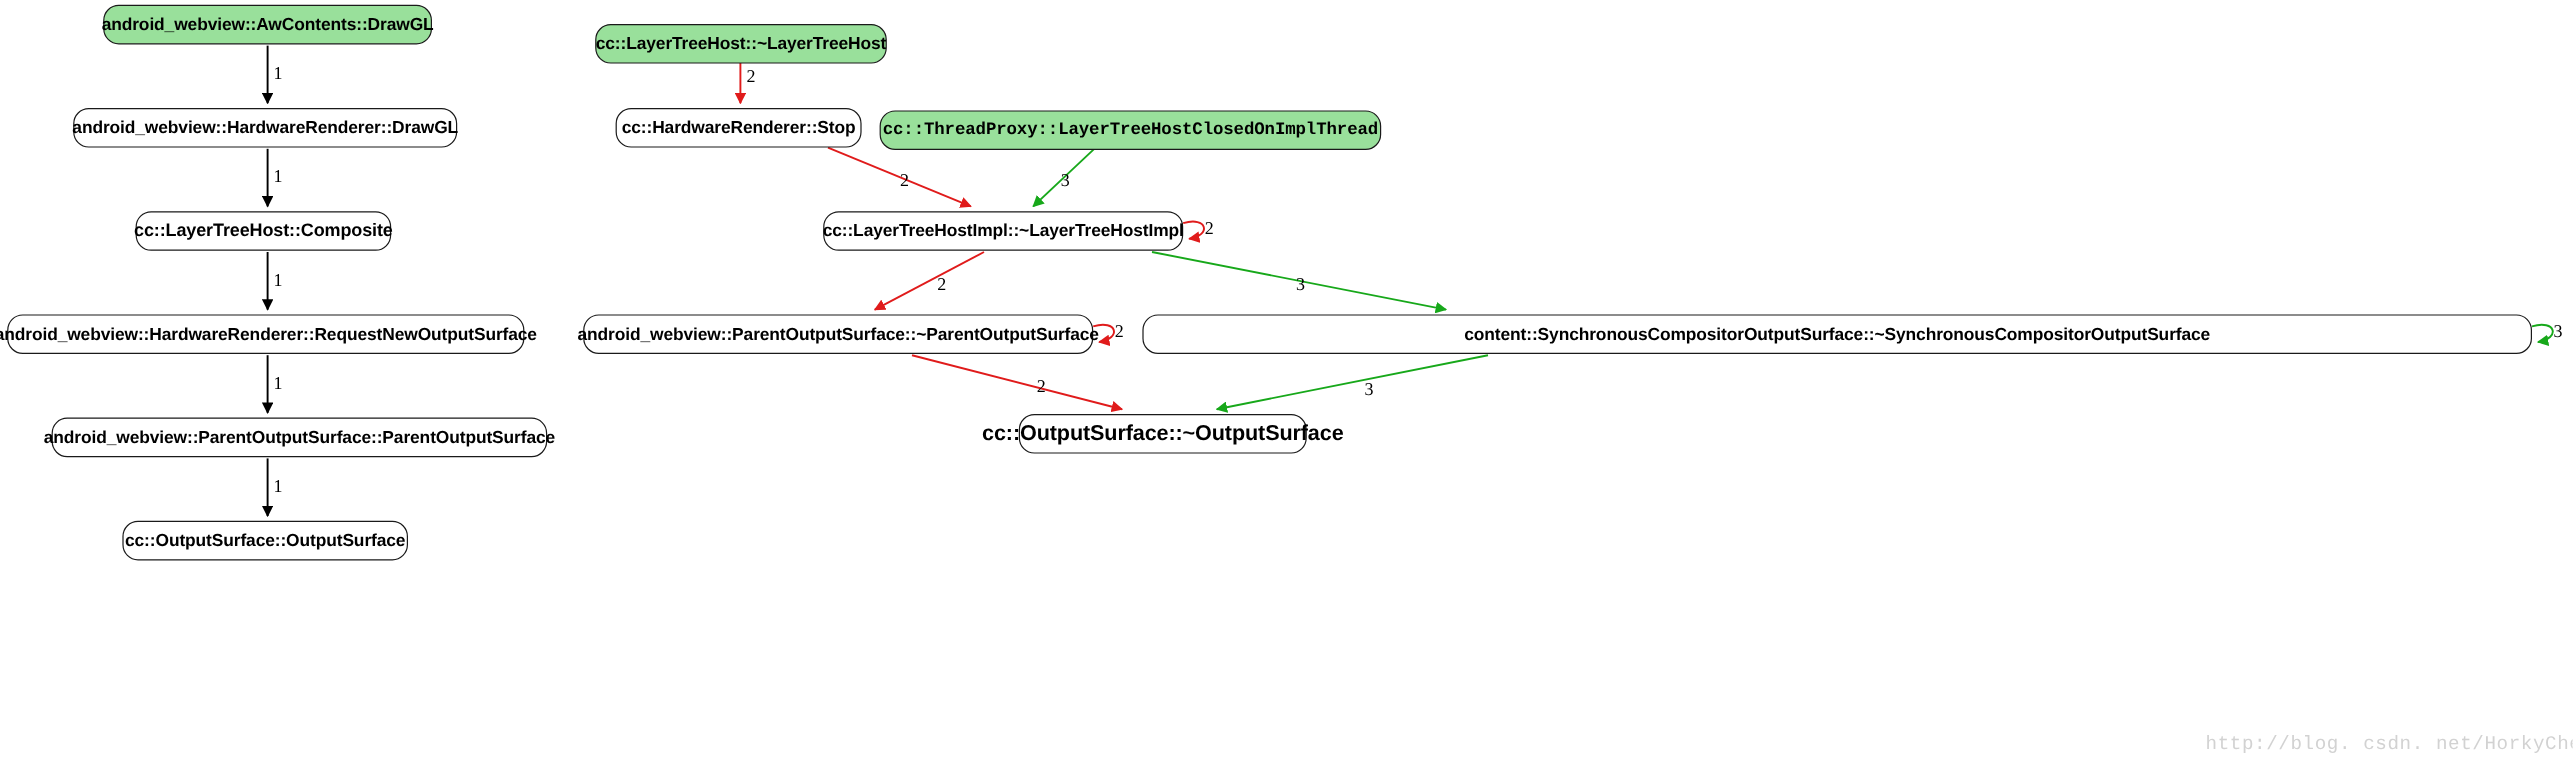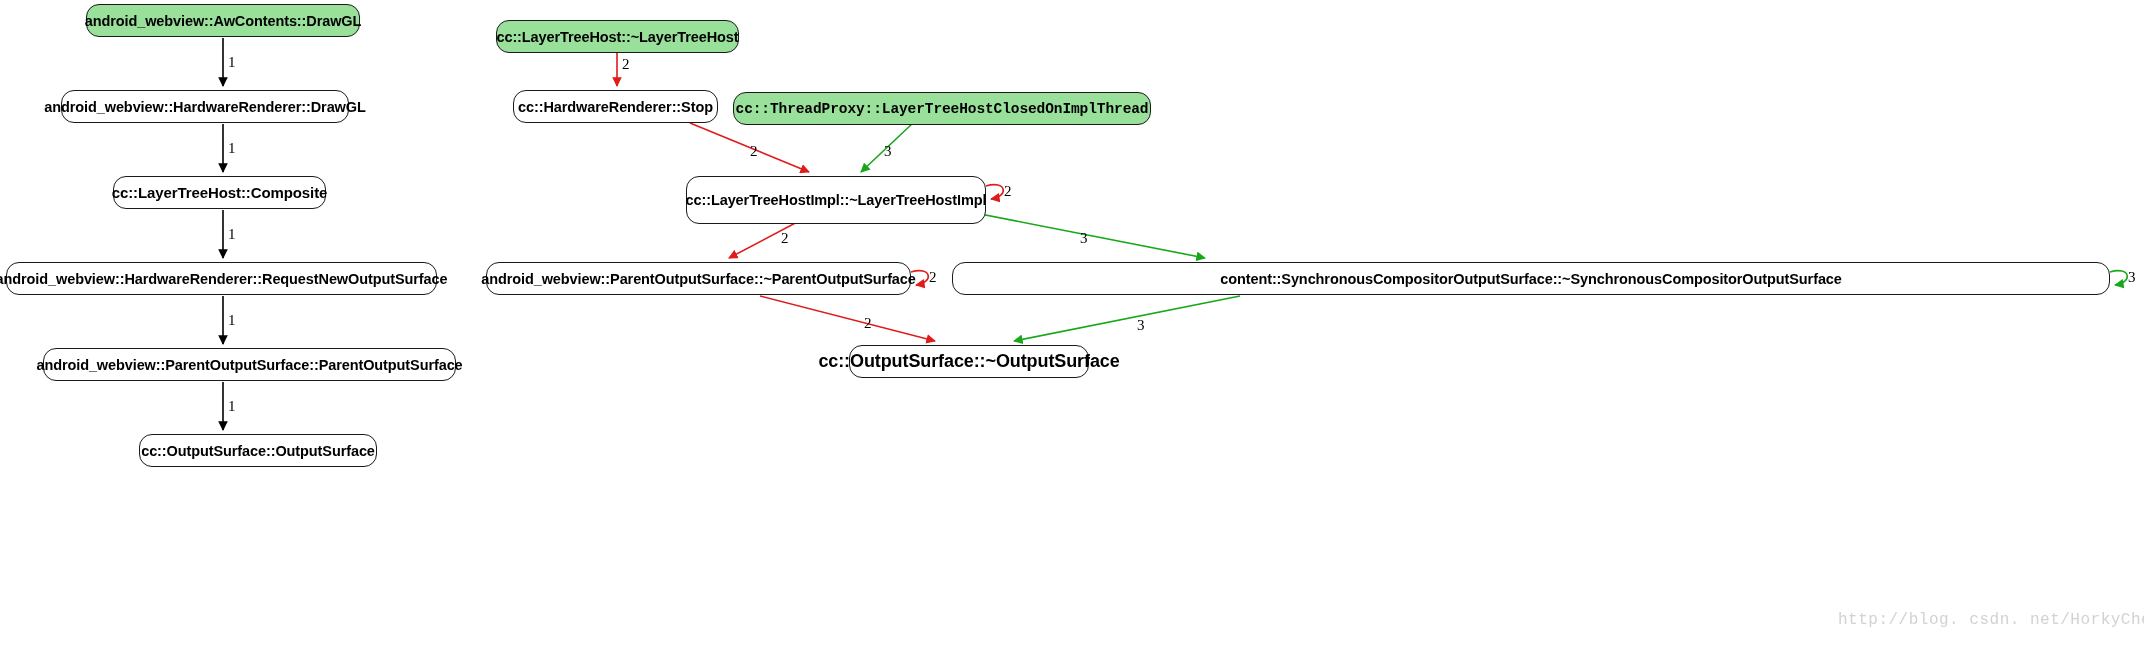--- a/index.html
+++ b/index.html
@@ -97,53 +97,53 @@
     <path d="M 2110 272 C 2130 266 2134 282 2115 285" fill="none" stroke="#17a81a" stroke-width="1.6" marker-end="url(#arrow-green)"></path>
 
     <line x1="760" y1="296" x2="935" y2="341" stroke="#e01b1b" stroke-width="1.6" marker-end="url(#arrow-red)"></line>
     <line x1="1240" y1="296" x2="1014" y2="341" stroke="#17a81a" stroke-width="1.6" marker-end="url(#arrow-green)"></line>
   </svg>
 
   <div class="node highlight" style="left:86px; top:4px; width:274px; height:33px; font-size:14.5px;">
     <span>android_webview::AwContents::DrawGL</span>
   </div>
 
-  <div class="node" style="left:61px; top:90px; width:288px; height:33px; font-size:14.5px;">
+  <div class="node" style="left:61px; top:90px; width:320px; height:33px; font-size:14.5px;">
     <span>android_webview::HardwareRenderer::DrawGL</span>
   </div>
 
   <div class="node" style="left:113px; top:176px; width:213px; height:33px; font-size:15px;">
     <span>cc::LayerTreeHost::Composite</span>
   </div>
 
   <div class="node" style="left:6px; top:262px; width:431px; height:33px; font-size:14.5px;">
     <span>android_webview::HardwareRenderer::RequestNewOutputSurface</span>
   </div>
 
   <div class="node" style="left:15px; top:348px; width:413px; height:33px; font-size:14.5px;margin-left:28px;">
     <span>android_webview::ParentOutputSurface::ParentOutputSurface</span>
   </div>
 
-  <div class="node" style="left:102px; top:434px; width:238px; height:33px; font-size:14.5px;margin-left:37px;">
+  <div class="node" style="left:102px; top:434px; width:238px; height:33px; font-size:14.5px;">
     <span>cc::OutputSurface::OutputSurface</span>
   </div>
 
   <div class="node highlight" style="left:496px; top:20px; width:243px; height:33px; font-size:14.5px;">
     <span>cc::LayerTreeHost::~LayerTreeHost</span>
   </div>
 
   <div class="node" style="left:513px; top:90px; width:205px; height:33px; font-size:14.5px;">
     <span>cc::HardwareRenderer::Stop</span>
   </div>
 
   <div class="node highlight" style="left:733px; top:92px; width:418px; height:33px; font-size:14.5px;font-family:Liberation Mono, monospace;">
     <span>cc::ThreadProxy::LayerTreeHostClosedOnImplThread</span>
   </div>
 
-  <div class="node" style="left:686px; top:176px; width:300px; height:48px; font-size:14.5px;">
+  <div class="node" style="left:686px; top:176px; width:300px; height:33px; font-size:14.5px;">
     <span>cc::LayerTreeHostImpl::~LayerTreeHostImpl</span>
   </div>
 
   <div class="node" style="left:486px; top:262px; width:425px; height:33px; font-size:14.5px;">
     <span>android_webview::ParentOutputSurface::~ParentOutputSurface</span>
   </div>
 
   <div class="node" style="left:952px; top:262px; width:1158px; height:33px; font-size:14.5px;">
     <span>content::SynchronousCompositorOutputSurface::~SynchronousCompositorOutputSurface</span>
   </div>

